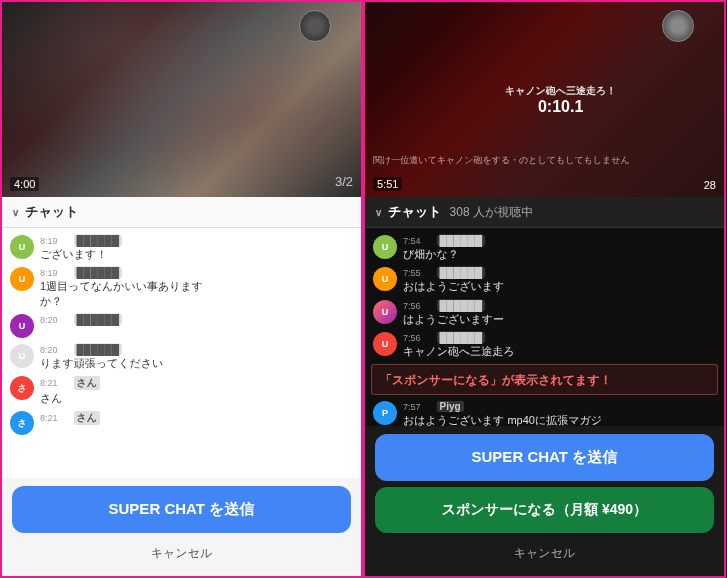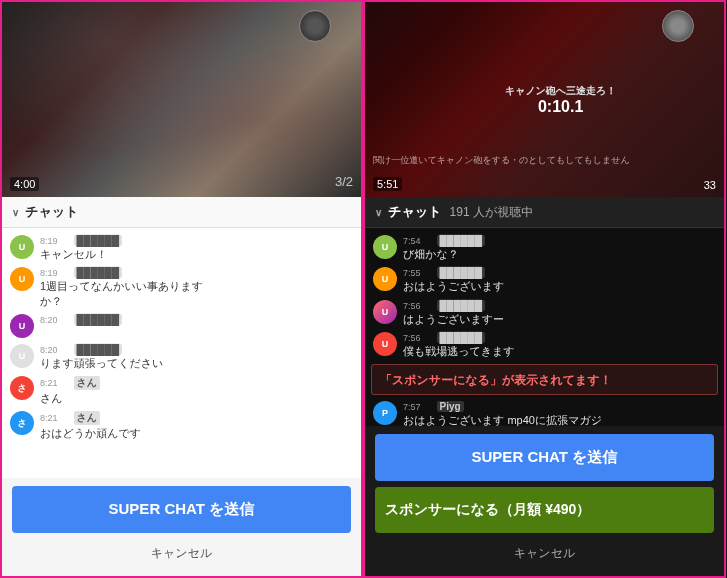--- a/index.html
+++ b/index.html
@@ -209,38 +209,38 @@
     .bottom-actions.dark {
       background: #1a1a1a;
     }
 
     .btn-super-chat {
       width: 100%;
       padding: 14px 10px;
       background: #4285f4;
       color: #fff;
       border: none;
-      border-radius: 4px;
+      border-radius: 12px;
       font-size: 15px;
       font-weight: bold;
       cursor: pointer;
       text-align: center;
     }
 
     .btn-sponsor {
       width: 100%;
       padding: 14px 10px;
-      background: #4d7c0f;
+      background: #15803d;
       color: #fff;
       border: none;
-      border-radius: 4px;
+      border-radius: 12px;
       font-size: 14px;
       font-weight: bold;
       cursor: pointer;
-      text-align: left;
+      text-align: center;
     }
 
     .btn-cancel {
       text-align: center;
       padding: 6px;
       font-size: 12px;
       color: #555;
       cursor: pointer;
       background: none;
       border: none;
@@ -297,21 +297,21 @@
   </div>
 
   <div class="chat-messages">
     <div class="chat-msg">
       <div class="avatar" style="background:#8bc34a;">U</div>
       <div class="msg-content">
         <div class="msg-meta">
             <span class="msg-time">8:19</span>
             <span class="msg-username">██████</span>
           </div>
-        <div class="msg-text">キャンセル！</div>
+        <div class="msg-text">ございます！</div>
       </div>
     </div>
     <div class="chat-msg">
       <div class="avatar" style="background:#ff9800;">U</div>
       <div class="msg-content">
         <div class="msg-meta">
             <span class="msg-time">8:19</span>
             <span class="msg-username">██████</span>
           </div>
         <div class="msg-text">1週目ってなんかいい事あります<br>か？</div>
@@ -346,21 +346,20 @@
         <div class="msg-text">さん</div>
       </div>
     </div>
     <div class="chat-msg">
       <div class="avatar" style="background:#2196f3;">さ</div>
       <div class="msg-content">
         <div class="msg-meta">
             <span class="msg-time">8:21</span>
             <span class="msg-username">さん</span>
           </div>
-        <div class="msg-text">おはどうか頑んです</div>
       </div>
     </div>
   </div>
 
   <div class="bottom-actions">
     <button class="btn-super-chat">SUPER CHAT を送信</button>
     <button class="btn-cancel">キャンセル</button>
   </div>
 </div>
 
@@ -369,28 +368,28 @@
   <div class="video-area">
     <div class="video-bg-right">
       <div class="red-overlay"></div>
       <div class="player-avatar-hud" style="background: radial-gradient(circle, #888 30%, #333 100%);"></div>
       <div class="video-timer-center">
         <div style="font-size:10px;color:#e0e0e0;">キャノン砲へ三途走ろ！</div>
         <div style="font-size:16px;color:#fff;font-weight:bold;">0:10.1</div>
       </div>
       <div style="position:absolute;bottom:30px;left:8px;right:3px;font-size:9px;color:rgba(255,255,255,0.6);line-height:1.3;">関け一位道いてキャノン砲をする・のとしてもしてもしません</div>
       <div class="video-time">5:51</div>
-      <div class="video-viewers">33</div>
+      <div class="video-viewers">28</div>
     </div>
   </div>
 
   <div class="chat-header dark">
     <span class="chevron-icon dark">∨</span>
     <span>チャット</span>
-    <span class="viewer-count">191 人が視聴中</span>
+    <span class="viewer-count">308 人が視聴中</span>
   </div>
 
   <div class="chat-messages dark">
     <div class="chat-msg">
       <div class="avatar" style="background:#8bc34a;">U</div>
       <div class="msg-content">
         <div class="msg-meta">
             <span class="msg-time">7:54</span>
             <span class="msg-username dark">██████</span>
           </div>
@@ -417,21 +416,21 @@
         <div class="msg-text dark">はようございますー</div>
       </div>
     </div>
     <div class="chat-msg">
       <div class="avatar" style="background:#f44336;">U</div>
       <div class="msg-content">
         <div class="msg-meta">
             <span class="msg-time">7:56</span>
             <span class="msg-username dark">██████</span>
           </div>
-        <div class="msg-text dark">僕も戦場逃ってきます</div>
+        <div class="msg-text dark">キャノン砲へ三途走ろ</div>
       </div>
     </div>
 
     <div style="background:rgba(200,50,50,0.15);border:1px solid rgba(255,100,100,0.4);padding:5px 8px;margin:3px 6px;border-radius:3px;">
       <span style="color:#ff6b6b;font-weight:bold;font-size:12px;">「スポンサーになる」が表示されてます！</span>
     </div>
 
     <div class="chat-msg">
       <div class="avatar" style="background:#2196f3;">P</div>
       <div class="msg-content">

